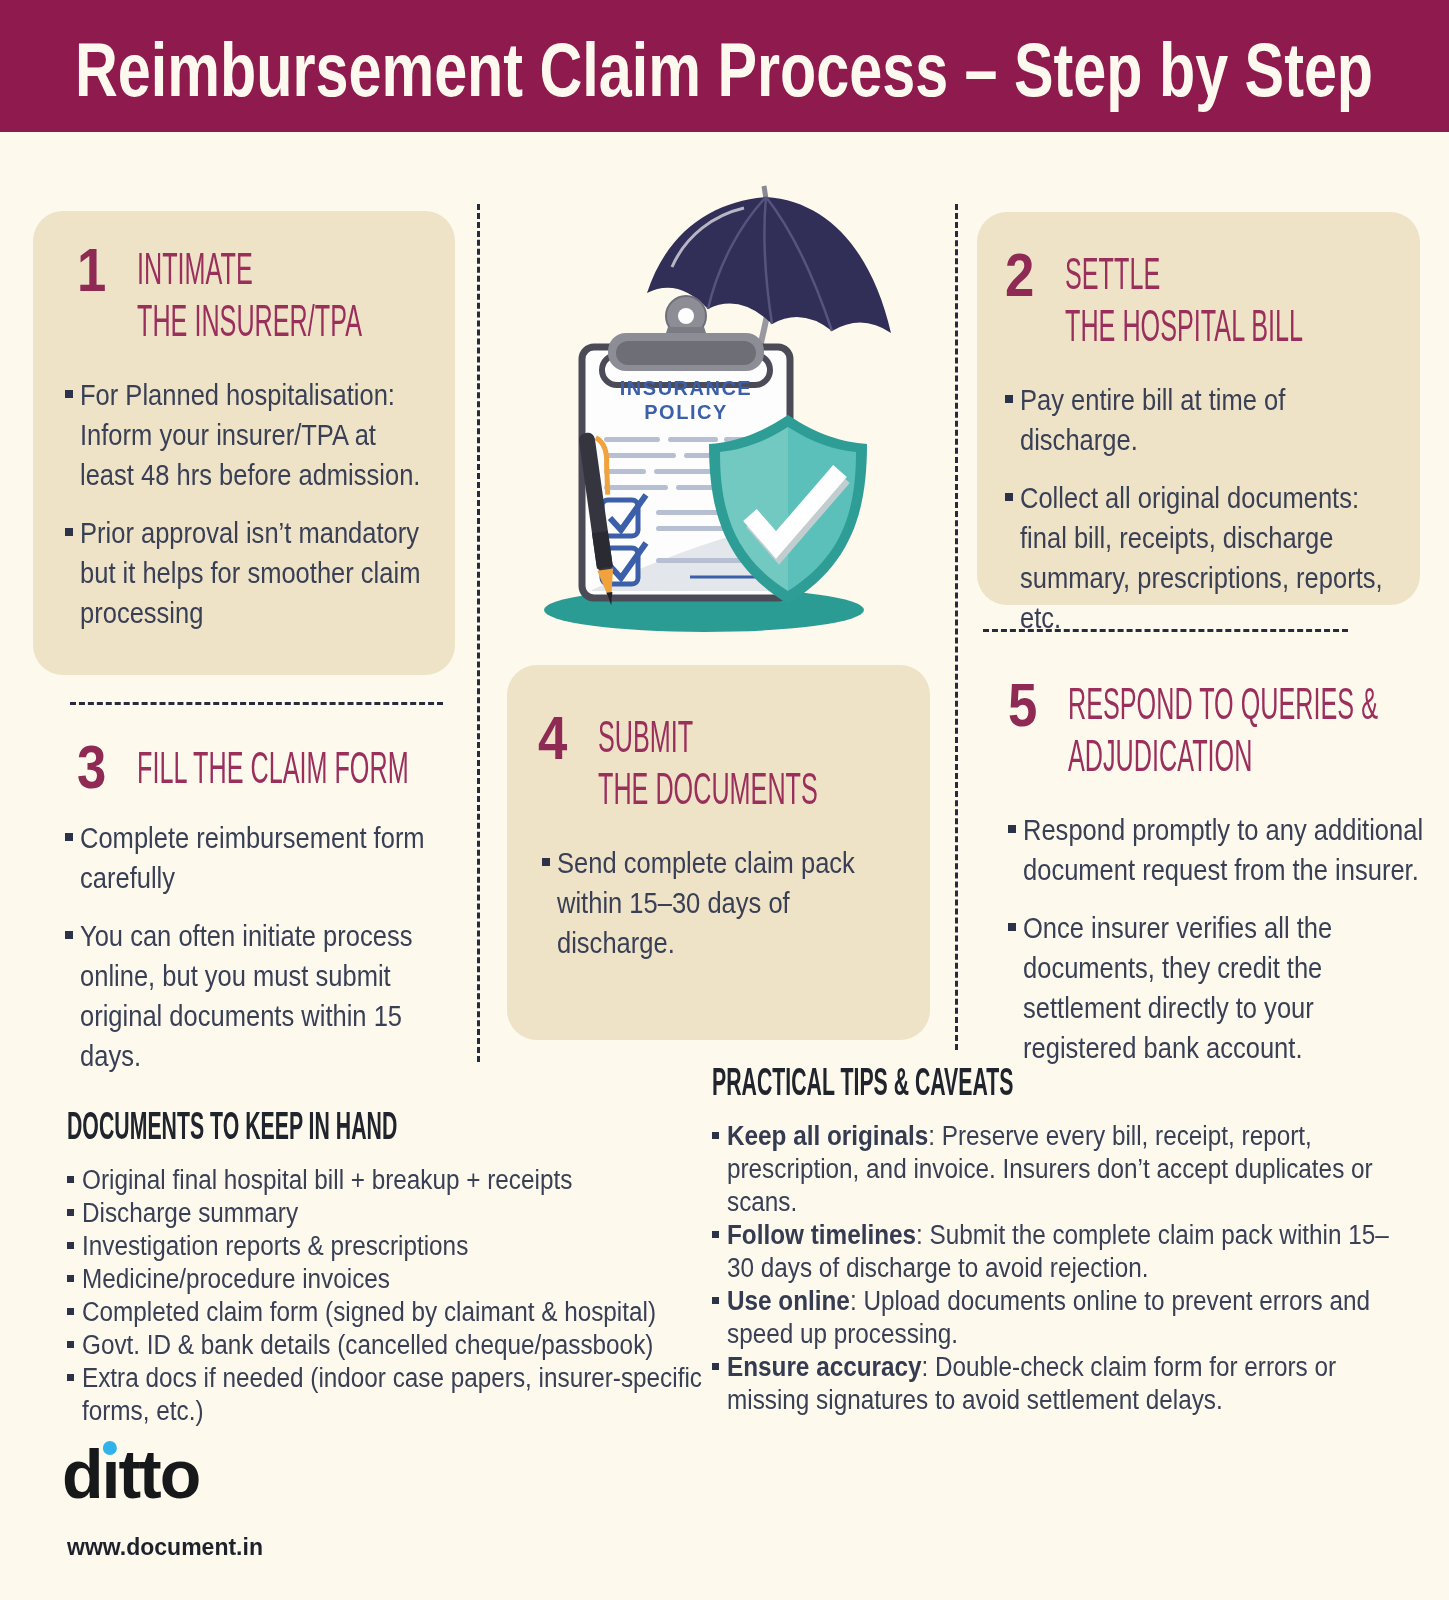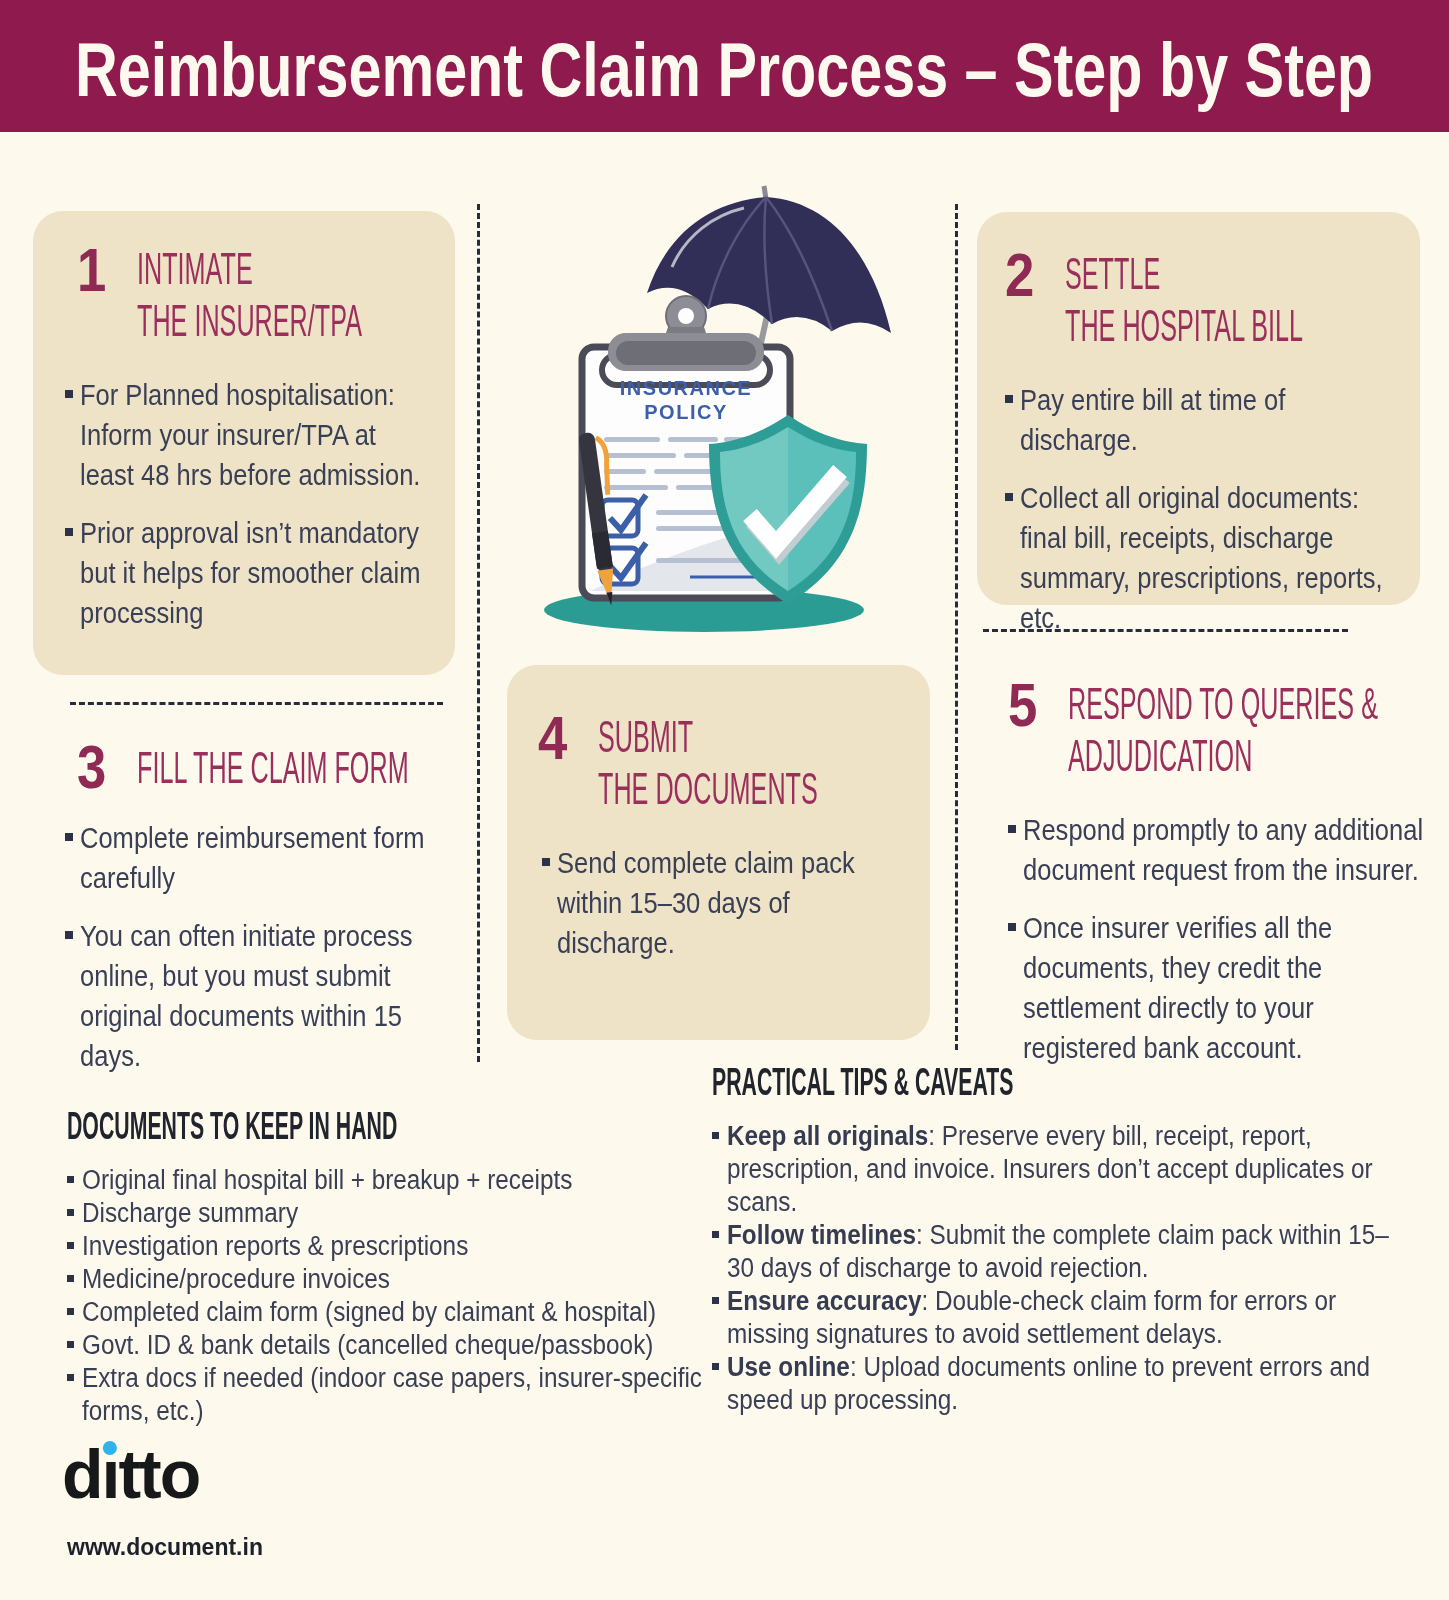--- a/index.html
+++ b/index.html
@@ -302,24 +302,24 @@
       <span>PRACTICAL TIPS &amp; CAVEATS</span>
     </div>
     <ul class="slist">
       <li>
           <span class="stext"><strong>Keep all originals</strong><span>:  Preserve every bill, receipt, report, prescription, and invoice. Insurers don’t accept duplicates or scans.</span></span>
         </li>
       <li>
           <span class="stext"><strong>Follow timelines</strong><span>:  Submit the complete claim pack within 15–30 days of discharge to avoid rejection.</span></span>
         </li>
       <li>
+          <span class="stext"><strong>Use online</strong><span>: Upload documents online to prevent errors and speed up processing.</span></span>
+        </li>
+      <li>
           <span class="stext"><strong>Ensure accuracy</strong><span>: Double-check claim form for errors or missing signatures to avoid settlement delays.</span></span>
-        </li>
-      <li>
-          <span class="stext"><strong>Use online</strong><span>: Upload documents online to prevent errors and speed up processing.</span></span>
         </li>
     </ul>
   </div>
 
   <div class="logo"><span>d</span><span class="logo-i">ı</span><span>tto</span></div>
   <div class="url">www.document.in</div>
 
 </div>
 
 </body></html>

